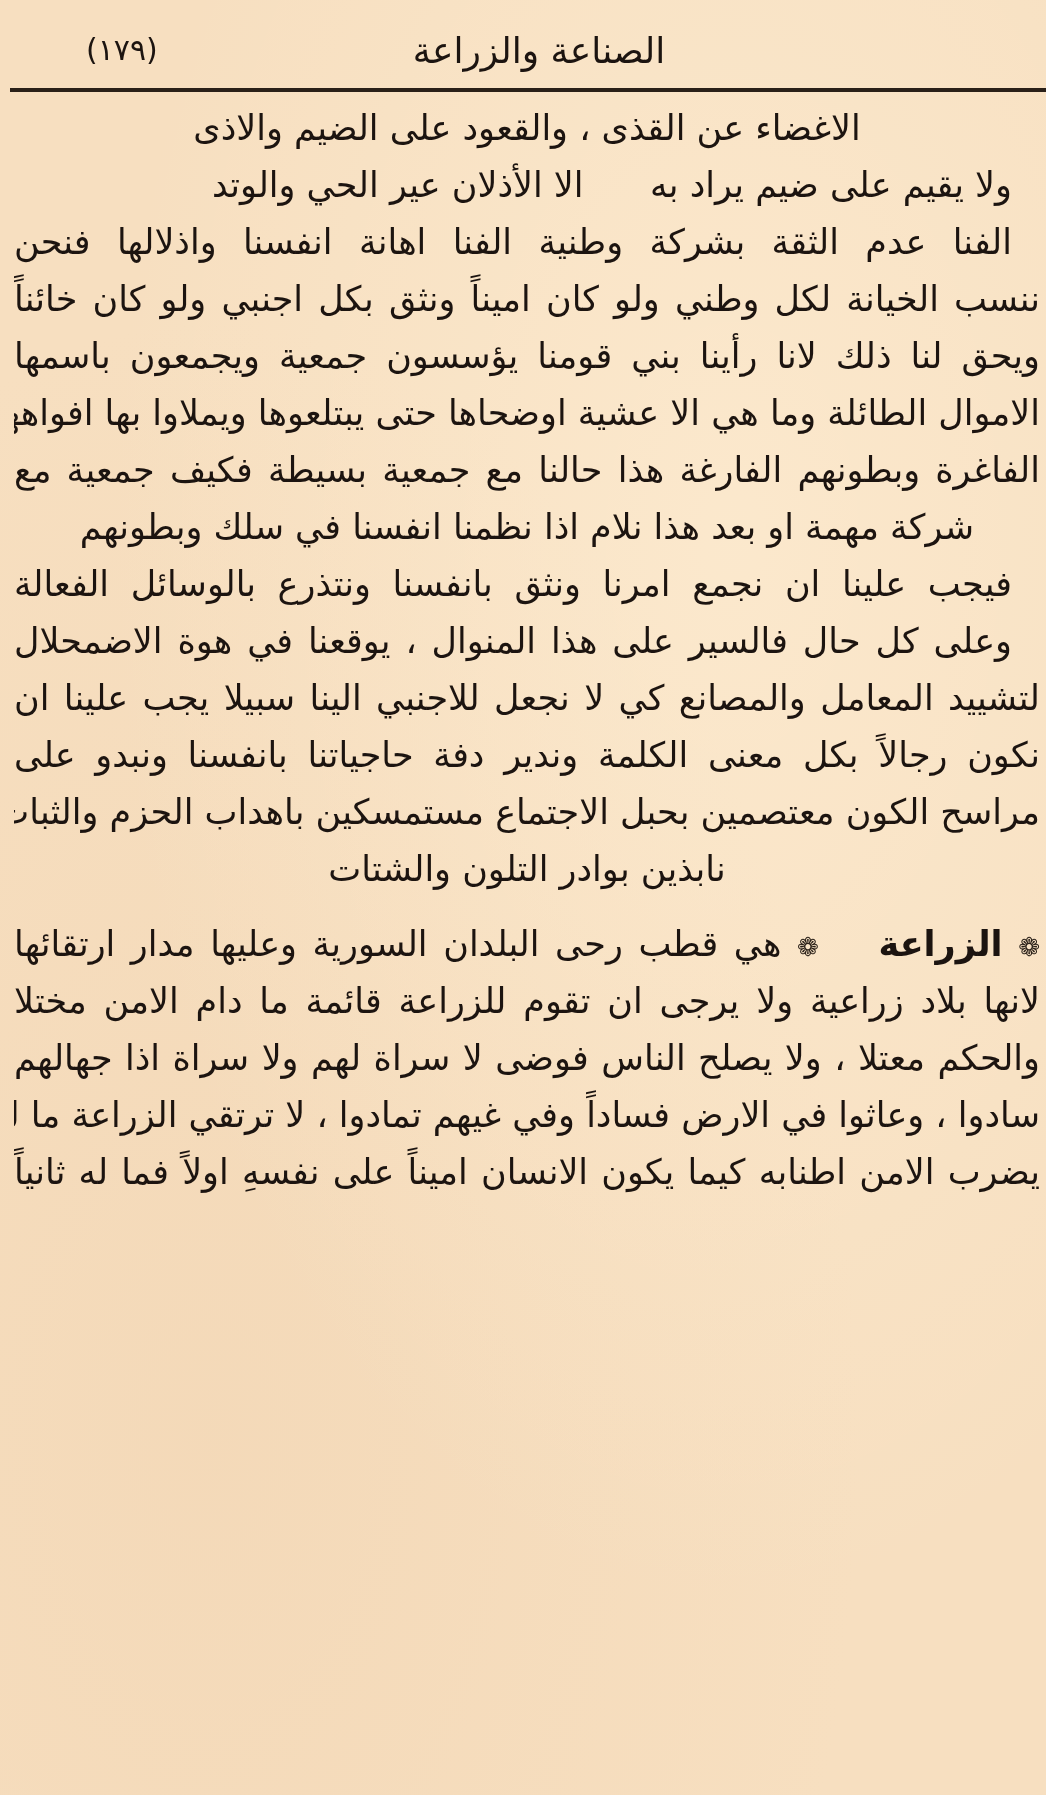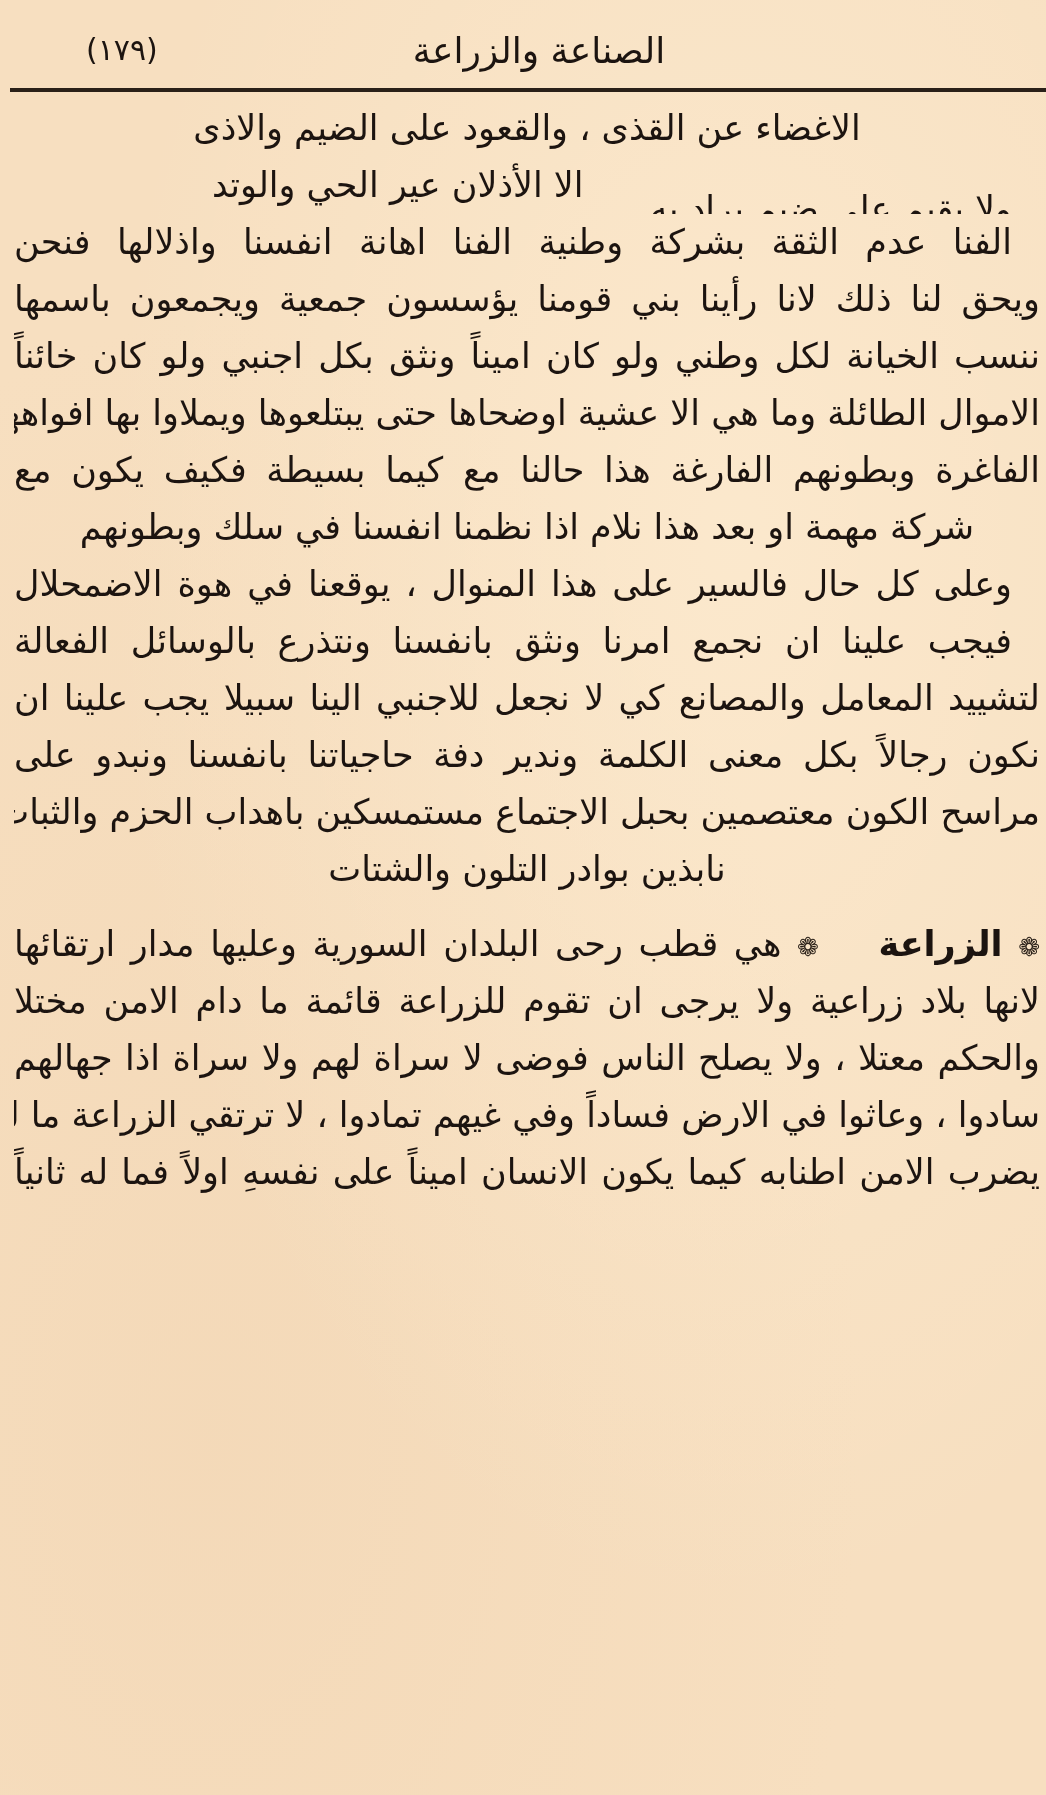--- a/index.html
+++ b/index.html
@@ -83,21 +83,21 @@
     padding-right: 28px;
     text-align: justify;
     text-align-last: justify;
   }
   .verse {
     display: flex;
     flex-direction: row;
     justify-content: flex-start;
     padding-right: 28px;
   }
-  .verse .hemistich-1 { width: 380px; text-align: right; margin-top: 24px; }
+  .verse .hemistich-1 { width: 380px; text-align: right; }
   .verse .hemistich-2 { width: 420px; text-align: left; }
   .gap-small { height: 18px; }
   .section-heading {
     font-weight: bold;
     margin-left: 44px;
   }
   .ornament {
     font-size: 26px;
     color: #2a2018;
   }
@@ -115,27 +115,27 @@
 
   <div class="body-text">
     <div class="line start">الاغضاء عن القذى ، والقعود على الضيم والاذى</div>
 
     <div class="line verse">
       <span class="hemistich-1">ولا يقيم على ضيم يراد به</span>
       <span class="hemistich-2">الا الأذلان عير الحي والوتد</span>
     </div>
 
     <div class="line indent">الفنا عدم الثقة بشركة وطنية الفنا اهانة انفسنا واذلالها فنحن</div>
+    <div class="line justify">ننسب الخيانة لكل وطني ولو كان اميناً ونثق بكل اجنبي ولو كان خائناً</div>
     <div class="line justify">ويحق لنا ذلك لانا رأينا بني قومنا يؤسسون جمعية ويجمعون باسمها</div>
-    <div class="line justify">ننسب الخيانة لكل وطني ولو كان اميناً ونثق بكل اجنبي ولو كان خائناً</div>
     <div class="line justify">الاموال الطائلة وما هي الا عشية اوضحاها حتى يبتلعوها ويملاوا بها افواههم</div>
-    <div class="line justify">الفاغرة وبطونهم الفارغة هذا حالنا مع كيما بسيطة فكيف يكون مع</div>
+    <div class="line justify">الفاغرة وبطونهم الفارغة هذا حالنا مع جمعية بسيطة فكيف جمعية مع</div>
     <div class="line start">شركة مهمة او بعد هذا نلام اذا نظمنا انفسنا في سلك وبطونهم</div>
+    <div class="line indent">فيجب علينا ان نجمع امرنا ونثق بانفسنا ونتذرع بالوسائل الفعالة</div>
     <div class="line indent">وعلى كل حال فالسير على هذا المنوال ، يوقعنا في هوة الاضمحلال</div>
-    <div class="line indent">فيجب علينا ان نجمع امرنا ونثق بانفسنا ونتذرع بالوسائل الفعالة</div>
     <div class="line justify">لتشييد المعامل والمصانع كي لا نجعل للاجنبي الينا سبيلا يجب علينا ان</div>
     <div class="line justify">نكون رجالاً بكل معنى الكلمة وندير دفة حاجياتنا بانفسنا ونبدو على</div>
     <div class="line justify">مراسح الكون معتصمين بحبل الاجتماع مستمسكين باهداب الحزم والثبات</div>
     <div class="line start">نابذين بوادر التلون والشتات</div>
 
     <div class="gap-small"></div>
 
     <div class="line justify">
       <span>
         <span class="ornament">❁</span>

